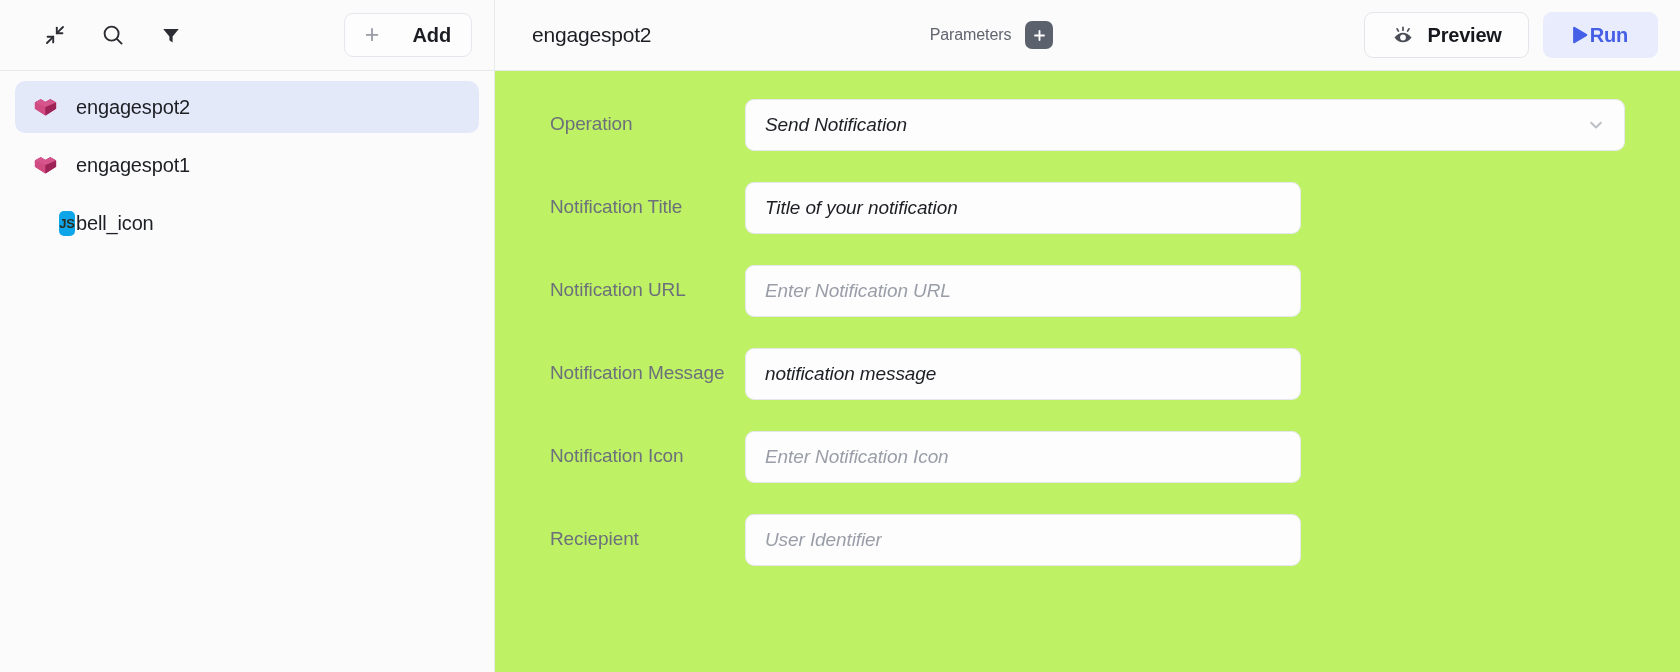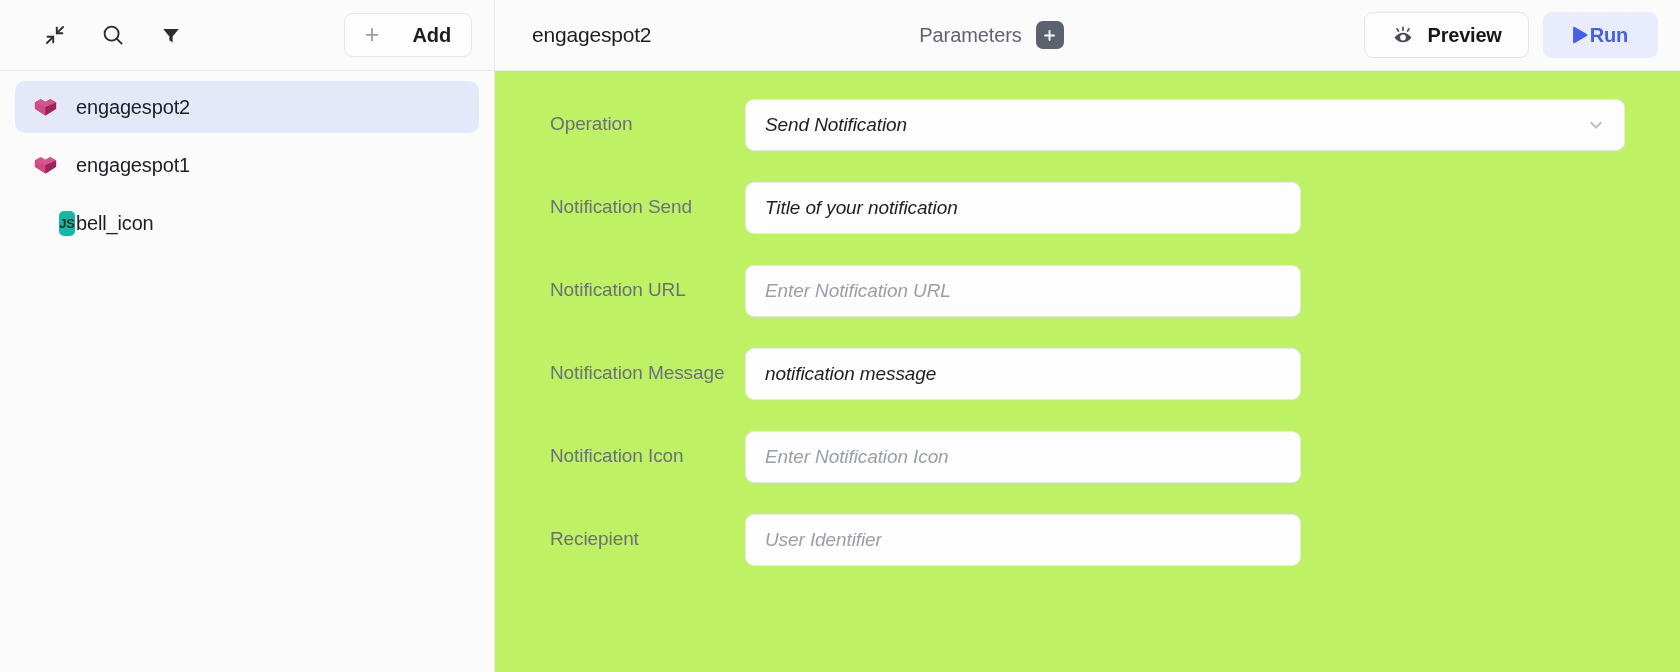--- a/index.html
+++ b/index.html
@@ -115,21 +115,21 @@
     flex: none;
     margin-right: 17px;
     display: flex;
     align-items: center;
     justify-content: center;
   }
   .js-badge {
     width: 25px;
     height: 25px;
     border-radius: 5px;
-    background: #14b8a6;
+    background: #0ea5e9;
     color: #2b2b1e;
     font-size: 13px;
     font-weight: 700;
     display: flex;
     align-items: center;
     justify-content: center;
     font-family: "Liberation Sans", sans-serif;
     letter-spacing: -0.3px;
     margin-left: 44px;
   }
@@ -172,21 +172,21 @@
     left: 0; right: 0;
     display: flex;
     align-items: center;
     justify-content: center;
     gap: 14px;
     pointer-events: none;
     transform: translateX(-96px);
   }
   .header-center > * { pointer-events: auto; }
   .params-label {
-    font-size: 20px;
+    font-size: 16px;
     color: #60646e;
     letter-spacing: -0.1px;
   }
   .params-add {
     width: 28px;
     height: 28px;
     border-radius: 7px;
     background: #5b616d;
     display: flex;
     align-items: center;
@@ -433,21 +433,21 @@
             <span class="chevron">
               <svg width="20" height="20" viewBox="0 0 20 20" fill="none">
                 <path d="M5.2 7.8 L10 12.4 L14.8 7.8" stroke="#bdc0c7" stroke-width="2.1" stroke-linecap="round" stroke-linejoin="round"></path>
               </svg>
             </span>
           </div>
         </div>
       </div>
 
       <div class="form-row">
-        <div class="form-label">Notification Send</div>
+        <div class="form-label">Notification Title</div>
         <div class="field-wrap">
           <div class="field">
             <span class="field-text">Title of your notification</span>
           </div>
         </div>
       </div>
 
       <div class="form-row">
         <div class="form-label">Notification URL</div>
         <div class="field-wrap">

